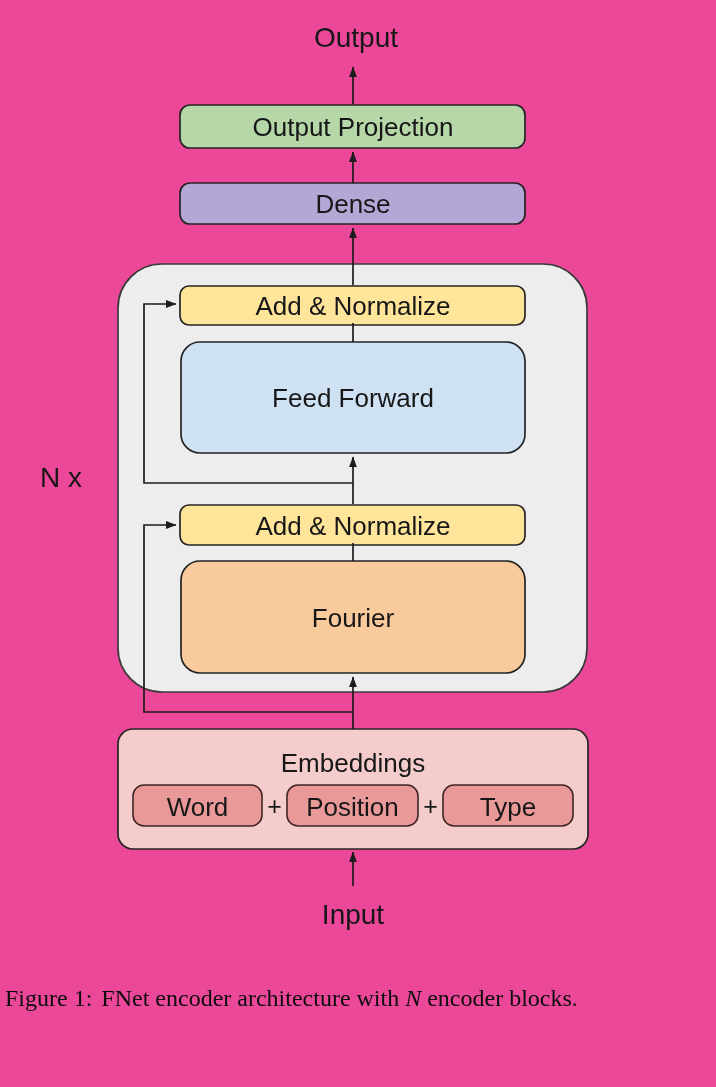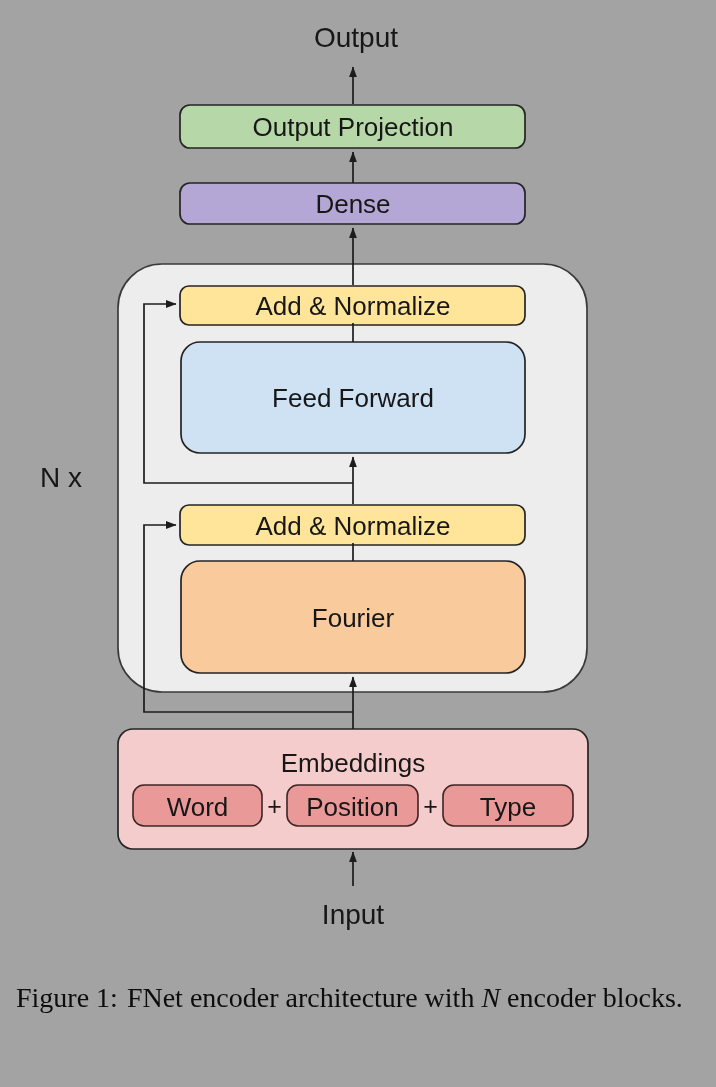--- a/index.html
+++ b/index.html
@@ -4,21 +4,21 @@
 <style>
   html, body {
     margin: 0;
     padding: 0;
     background: #ffffff;
   }
   #stage {
     position: relative;
     width: 716px;
     height: 1087px;
-    background: #a3a3a3;
+    background: #ec4899;
     overflow: hidden;
   }
   svg { display: block; }
 
   
   .box {
     stroke: #242424;
     stroke-width: 1.7;
   }
   .encoder-frame {
@@ -49,25 +49,25 @@
 
   
   .connectors {
     fill: none;
     stroke-width: 1.7;
   }
 
   
   .caption {
     position: absolute;
-    left: 16px;
+    left: 5px;
     right: 7px;
     top: 981px;
     font-family: "Liberation Serif", "DejaVu Serif", serif;
-    font-size: 28px;
+    font-size: 24px;
     line-height: 34px;
     color: #0d0d0d;
     text-align: justify;
   }
   .caption .fig-label {
     margin-right: 9px;
   }
   .caption i {
     font-family: "Liberation Serif", "DejaVu Serif", serif;
   }

